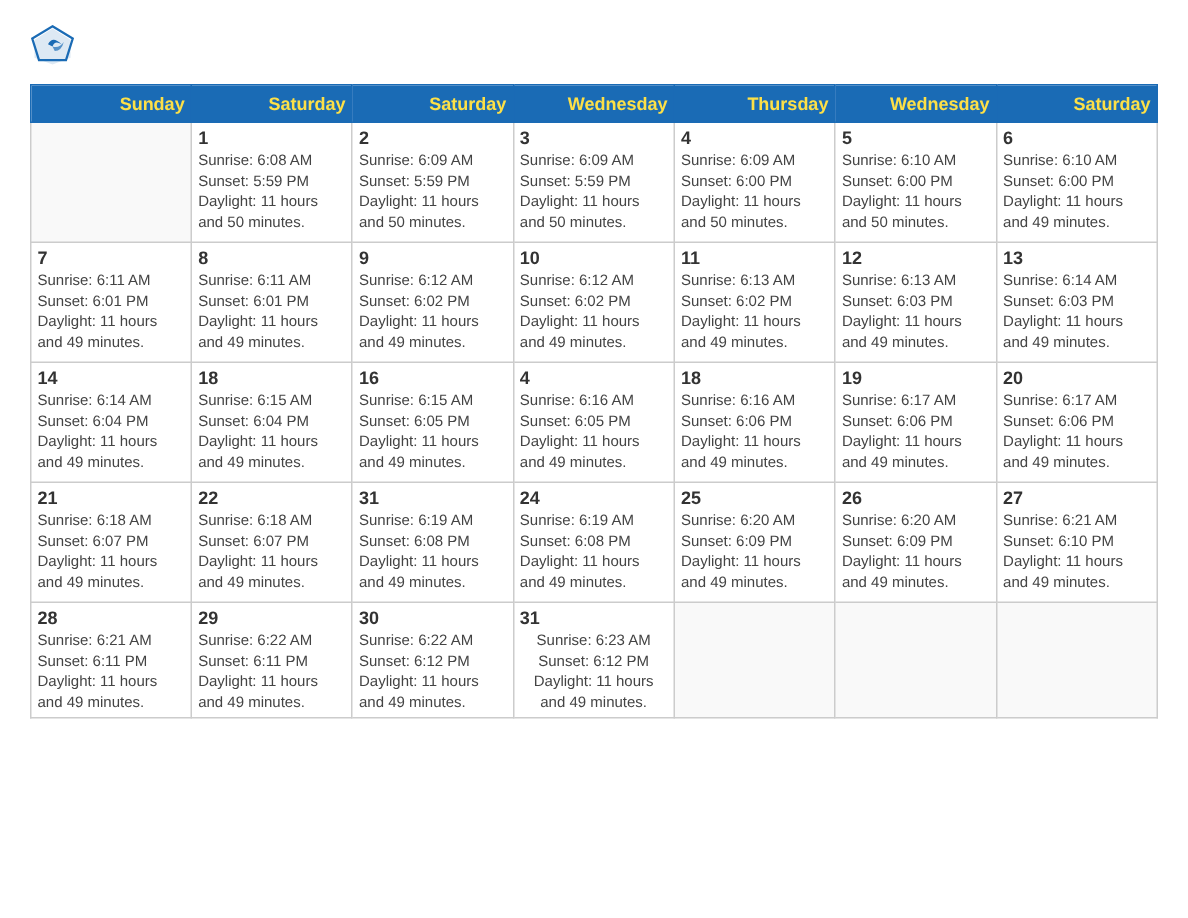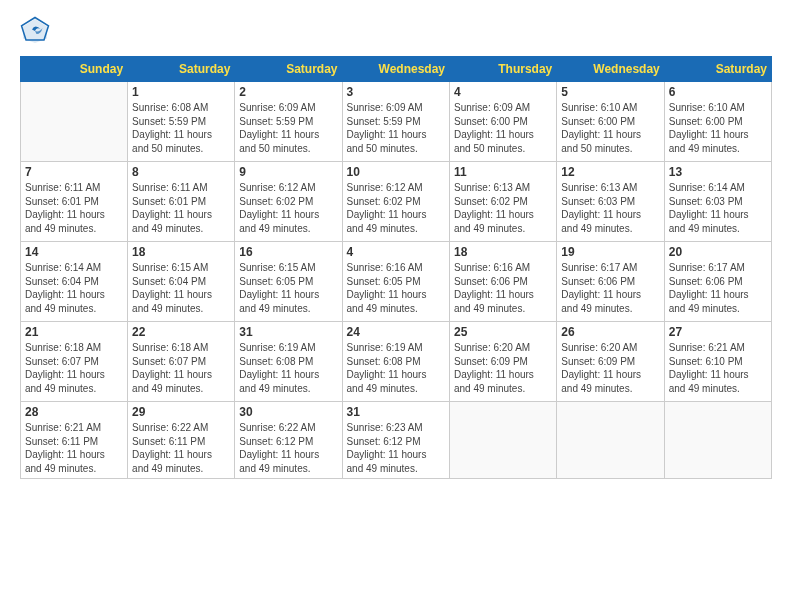--- a/index.html
+++ b/index.html
@@ -350,21 +350,21 @@
           </td>
           <td>
             <span class="day-num">30</span>
             <div class="day-info" style="white-space: pre-line;">Sunrise: 6:22 AM
 Sunset: 6:12 PM
 Daylight: 11 hours
 and 49 minutes.</div>
           </td>
           <td>
             <span class="day-num">31</span>
-            <div class="day-info" style="white-space: pre-line;">Sunrise: 6:23 AM
+            <div class="day-info" style="white-space: pre-line; text-align: center;">Sunrise: 6:23 AM
 Sunset: 6:12 PM
 Daylight: 11 hours
 and 49 minutes.</div>
           </td>
           <td class="empty-cell"></td>
           <td class="empty-cell"></td>
           <td class="empty-cell"></td>
         </tr>
       </tbody>
   </table>

